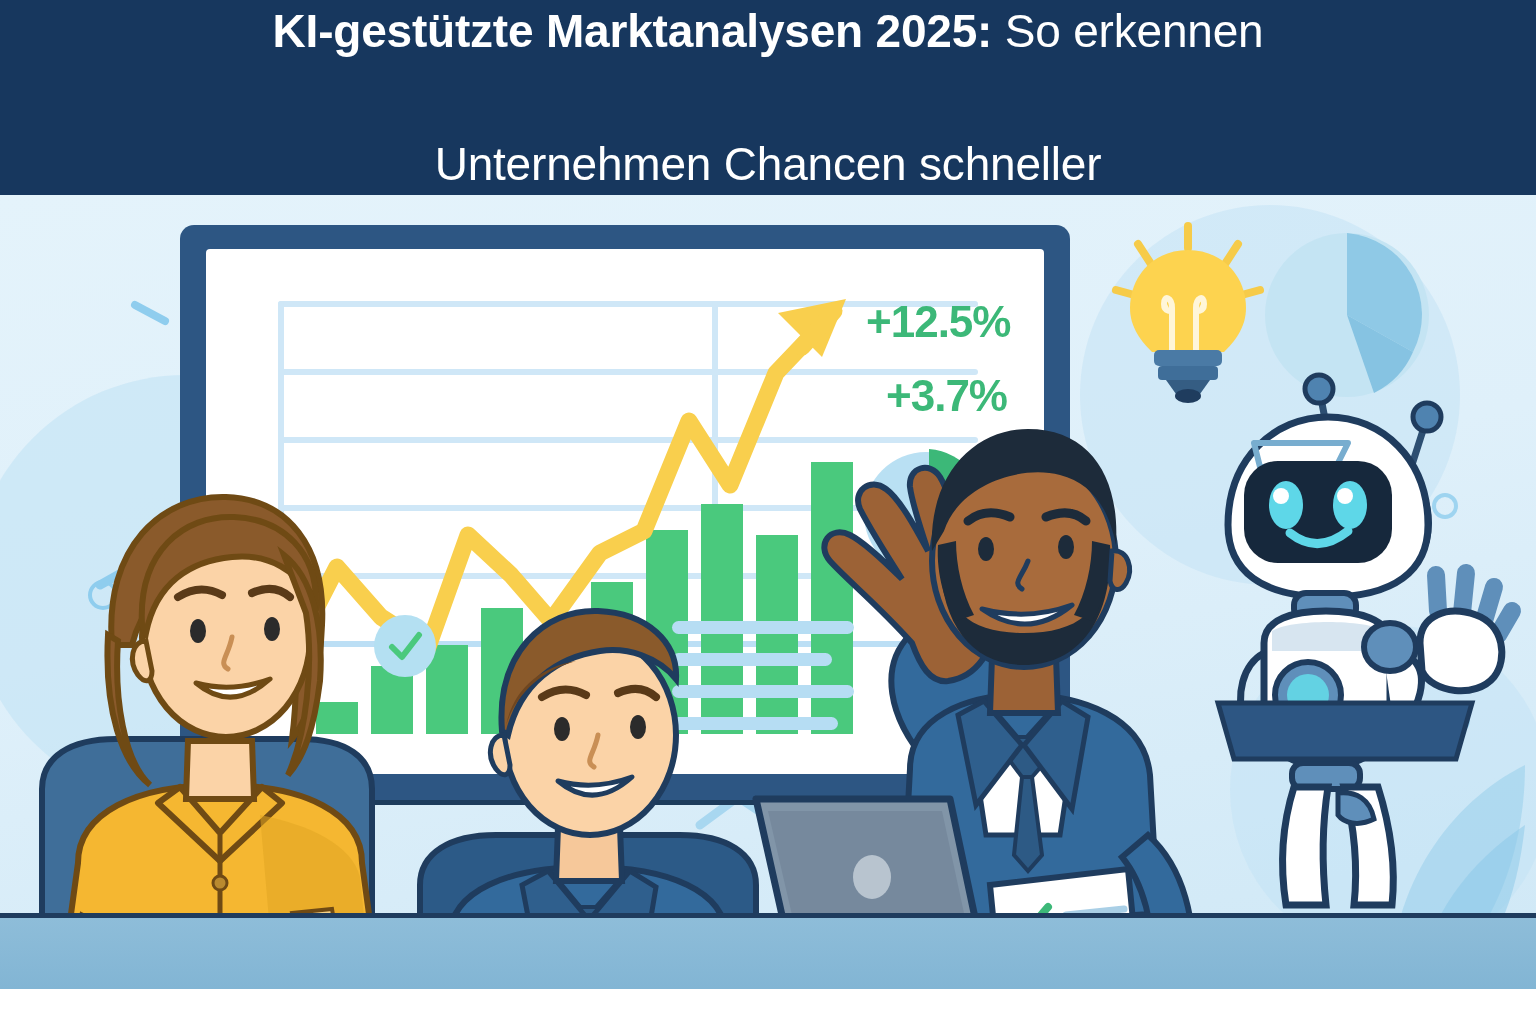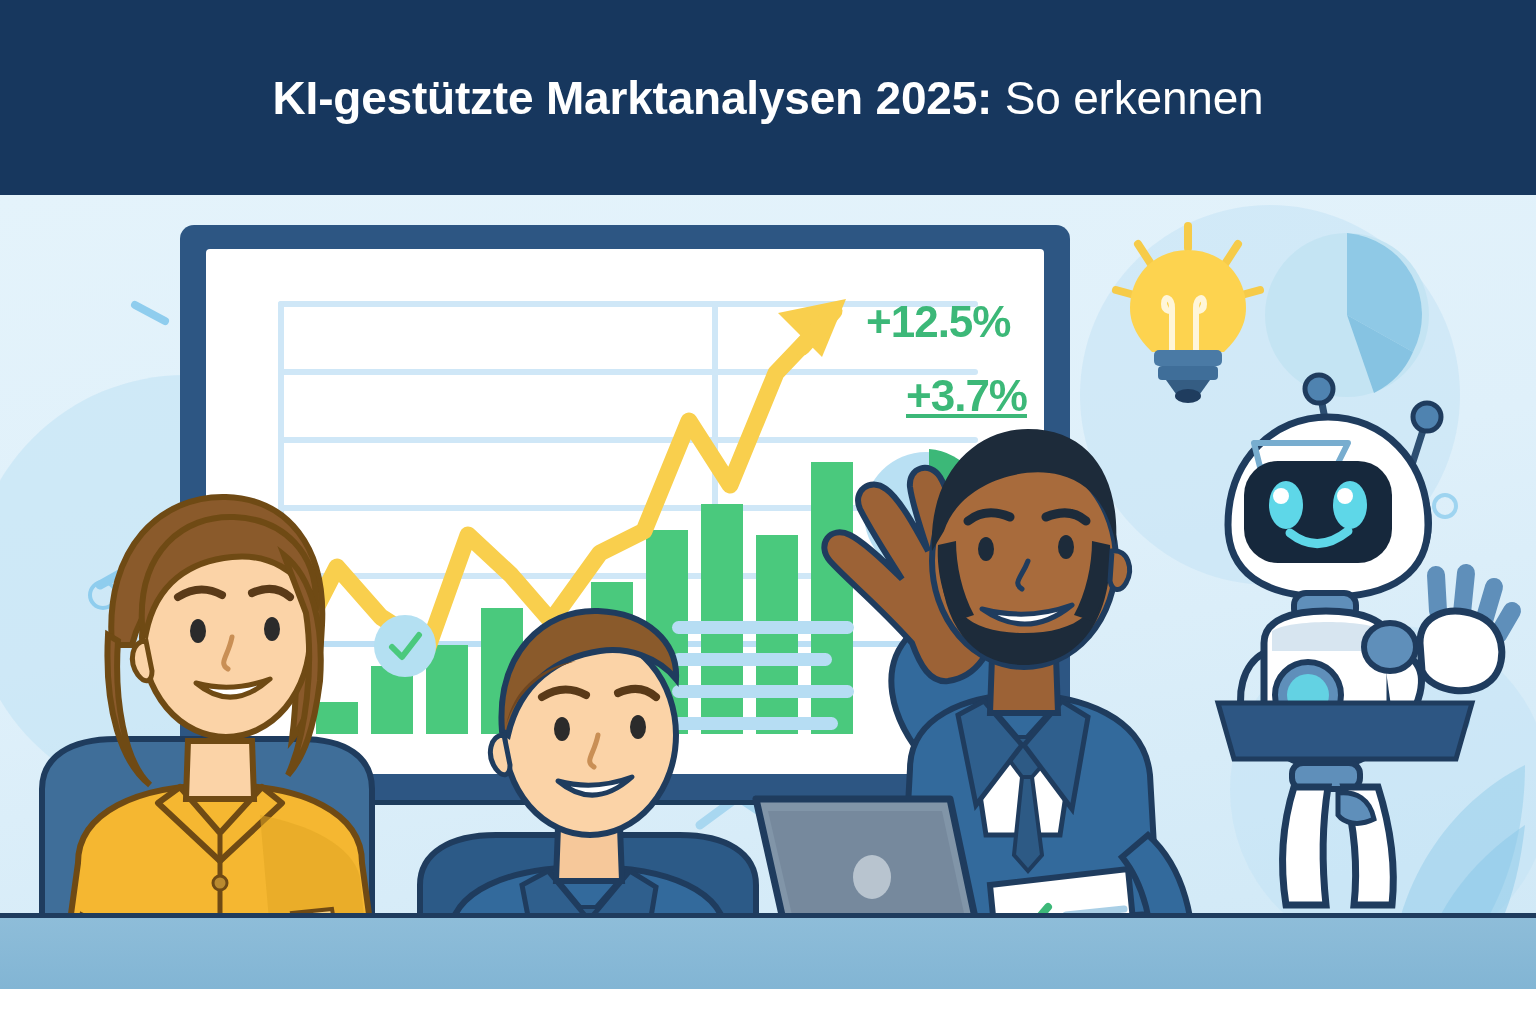--- a/index.html
+++ b/index.html
@@ -5,21 +5,21 @@
   * { margin:0; padding:0; box-sizing:border-box; }
   html,body { width:1536px; height:1024px; overflow:hidden; background:#fff; }
   body { font-family:"Liberation Sans", sans-serif; }
 
   #stage { position:relative; width:1536px; height:1024px; overflow:hidden; }
 
   
   #header {
     position:absolute; left:0; top:0; width:1536px; height:195px;
     background:#17375e; display:flex; flex-direction:column;
-    align-items:center; justify-content:center; padding:0 30px;
+    align-items:center; justify-content:space-between; padding:0 30px;
   }
   #title-line1, #title-line2 {
     color:#ffffff; font-size:46px; line-height:62px; text-align:center;
     white-space:nowrap; letter-spacing:-0.2px;
   }
   #title-line1 { font-weight:bold; }
   #title-line1 .normal { font-weight:normal; }
   #title-line2 { font-weight:normal; }
 
   
@@ -94,20 +94,21 @@
 
   svg { display:block; overflow:visible; }
 </style>
 </head>
 <body>
 
 <div id="stage">
 
   <div id="header">
     <div id="title-line1"><span>KI-gestützte Marktanalysen 2025:</span><span class="normal"> So erkennen</span></div>
+    <div id="title-line2">Unternehmen Chancen schneller</div>
   </div>
 
   <div id="scene">
 
     <div class="blob" style="left:-30px; top:180px; width:430px; height:430px;"></div>
     <div class="blob" style="left:1080px; top:10px; width:380px; height:380px; opacity:.45;"></div>
     <div class="blob" style="left:1230px; top:430px; width:320px; height:330px; opacity:.4;"></div>
 
     <div class="ring" style="left:88px; top:385px; width:30px; height:30px;"></div>
     <div class="ring" style="left:1440px; top:510px; width:30px; height:30px;"></div>
@@ -156,21 +157,21 @@
         <div class="bar" style="left:550px; bottom:40px; width:42px; height:199px;"></div>
         <div class="bar" style="left:605px; bottom:40px; width:42px; height:272px;"></div>
 
         <svg id="trend" viewBox="0 0 838 525" preserveAspectRatio="none">
           <polyline points="52,412 92,394 131,318 175,368 222,398 262,286 305,326 345,372 394,304 438,282 483,172 524,236 570,124 610,82" fill="none" stroke="#f9cf4d" stroke-width="17" stroke-linecap="round" stroke-linejoin="round"></polyline>
           <polygon points="640,50 572,64 616,108" fill="#f9cf4d"></polygon>
           <line x1="596" y1="98" x2="628" y2="62" stroke="#f9cf4d" stroke-width="17" stroke-linecap="round"></line>
         </svg>
 
         <div class="pct" style="left:660px; top:48px;">+12.5%</div>
-        <div class="pct" style="left:700px; top:122px;text-decoration:underline;">+3.7%</div>
+        <div class="pct" style="left:680px; top:122px;">+3.7%</div>
 
         <svg class="abs" style="left:650px; top:195px; width:140px; height:140px;">
           <circle cx="70" cy="70" r="62" fill="#b9e0f3"></circle>
           <path d="M70 70 L70 8 A62 62 0 0 1 126 80 Z" fill="#3cb878" transform="translate(3,-3)"></path>
           <path d="M70 70 L126 80 A62 62 0 0 1 102 122 Z" fill="#74bbe6" transform="translate(4,4)"></path>
         </svg>
 
         <div class="checkcircle" style="left:168px; top:366px; width:62px; height:62px;">
           <svg width="44" height="44" viewBox="0 0 44 44">
             <polyline points="9,23 19,33 36,11" fill="none" stroke="#4ac97d" stroke-width="6" stroke-linecap="round" stroke-linejoin="round"></polyline>

